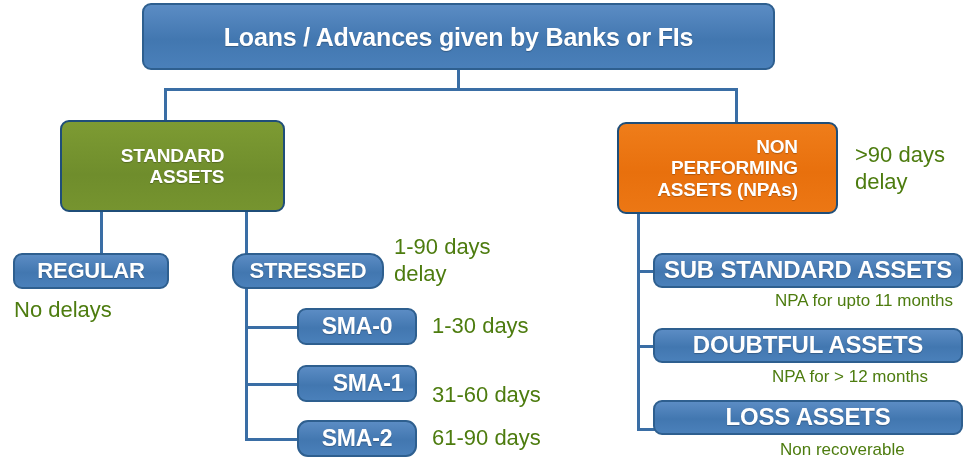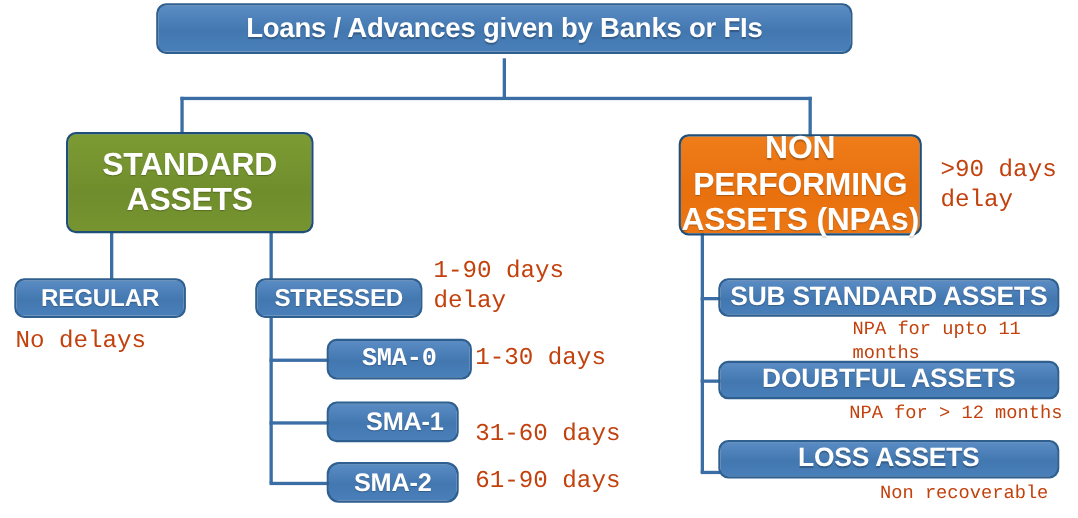--- a/index.html
+++ b/index.html
@@ -50,27 +50,27 @@
     border-color: #1f4e79;
   }
   .box-orange {
     background: linear-gradient(to bottom, #ef7d1a 0%, #e8700d 55%, #ec7714 100%);
     border-color: #1f4e79;
   }
 
   
   .note {
     position: absolute;
-    color: #c2410c;
-    font-family: Liberation Mono, monospace;
+    color: #4d7c0f;
+    font-family: Liberation Sans, sans-serif;
     line-height: 1.22;
     white-space: pre-line;
   }
   #title-box { font-size: 25px; }
-  #standard-box, #npa-box { font-size: 29px; }
+  #standard-box, #npa-box { font-size: 19px; text-align: right; }
   .mid-box { font-size: 22px; }
   .sma-box { font-size: 23px; }
   .npa-sub-box { font-size: 24px; }
 </style>
 </head>
 <body>
 
 <div id="canvas">
 
   <div class="line line-v" style="left:457px; top:53px; height:37px;"></div>
@@ -88,34 +88,34 @@
   <div class="line line-v" style="left:245px; top:288px; height:151px;"></div>
   <div class="line line-h" style="left:245px; top:326px; width:58px;"></div>
   <div class="line line-h" style="left:245px; top:383px; width:58px;"></div>
   <div class="line line-h" style="left:245px; top:438px; width:58px;"></div>
 
   <div class="line line-v" style="left:637px; top:212px; height:218px;"></div>
   <div class="line line-h" style="left:637px; top:270px; width:18px;"></div>
   <div class="line line-h" style="left:637px; top:345px; width:18px;"></div>
   <div class="line line-h" style="left:637px; top:428px; width:18px;"></div>
 
-  <div id="title-box" class="box box-blue" style="left:142px; top:3px; width:633px; height:46px;">Loans / Advances given by Banks or FIs</div>
+  <div id="title-box" class="box box-blue" style="left:142px; top:3px; width:633px; height:67px;">Loans / Advances given by Banks or FIs</div>
 
   <div id="standard-box" class="box box-green" style="left:60px; top:120px; width:225px; height:92px; white-space:pre-line;">STANDARD
 ASSETS</div>
 
   <div id="npa-box" class="box box-orange" style="left:617px; top:122px; width:221px; height:92px; white-space:pre-line;">NON
 PERFORMING
 ASSETS (NPAs)</div>
 
   <div class="box box-blue mid-box" style="left:13px; top:253px; width:156px; height:36px;">REGULAR</div>
 
-  <div class="box box-blue mid-box" style="left:232px; top:253px; width:152px; height:36px;">STRESSED</div>
+  <div class="box box-blue mid-box" style="left:232px; top:253px; width:152px; height:36px;border-radius:14px;">STRESSED</div>
 
-  <div class="box box-blue sma-box" style="left:297px; top:308px; width:132px; height:37px;font-family:Liberation Mono, monospace;">SMA-0</div>
+  <div class="box box-blue sma-box" style="left:297px; top:308px; width:120px; height:37px;">SMA-0</div>
 
   <div class="box box-blue sma-box" style="left:297px; top:365px; width:120px; height:37px;padding-left:22px;">SMA-1</div>
 
   <div class="box box-blue sma-box" style="left:297px; top:420px; width:120px; height:37px;border-radius:11px;">SMA-2</div>
 
   <div class="box box-blue npa-sub-box" style="left:653px; top:253px; width:310px; height:35px;">SUB STANDARD ASSETS</div>
 
   <div class="box box-blue npa-sub-box" style="left:653px; top:328px; width:310px; height:35px;">DOUBTFUL ASSETS</div>
 
   <div class="box box-blue npa-sub-box" style="left:653px; top:400px; width:310px; height:35px;">LOSS ASSETS</div>
@@ -131,15 +131,15 @@
   <div class="note" style="left:432px; top:313px; font-size:22px;">1-30 days</div>
 
   <div class="note" style="left:432px; top:382px; font-size:22px;">31-60 days</div>
 
   <div class="note" style="left:432px; top:425px; font-size:22px;">61-90 days</div>
 
   <div class="note" style="left:775px; top:291px; font-size:17px;">NPA for upto 11 months</div>
 
   <div class="note" style="left:772px; top:367px; font-size:17px;">NPA for &gt; 12 months</div>
 
-  <div class="note" style="left:780px; top:440px; font-size:17px;margin-left:20px;">Non recoverable</div>
+  <div class="note" style="left:780px; top:440px; font-size:17px;">Non recoverable</div>
 
 </div>
 
 </body></html>

